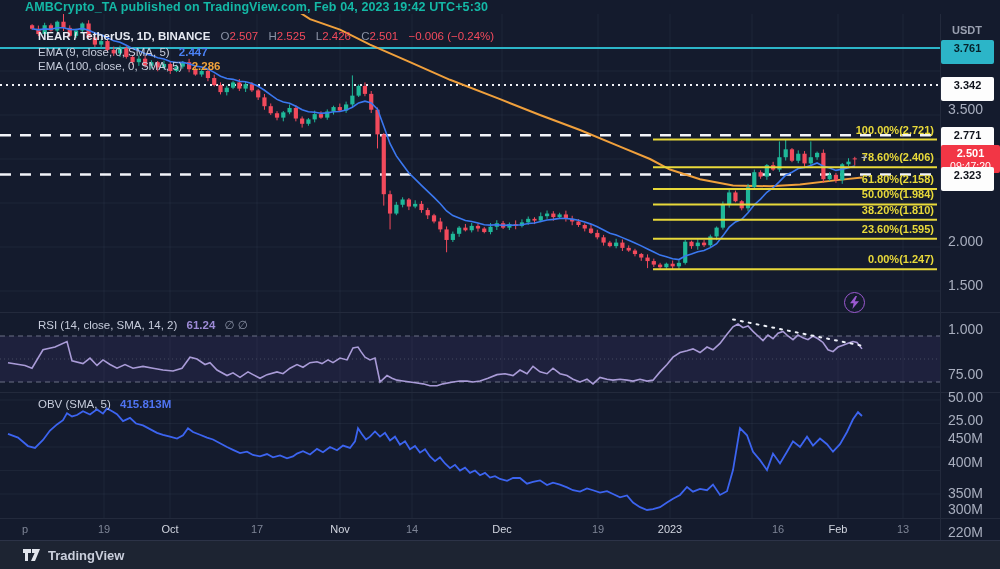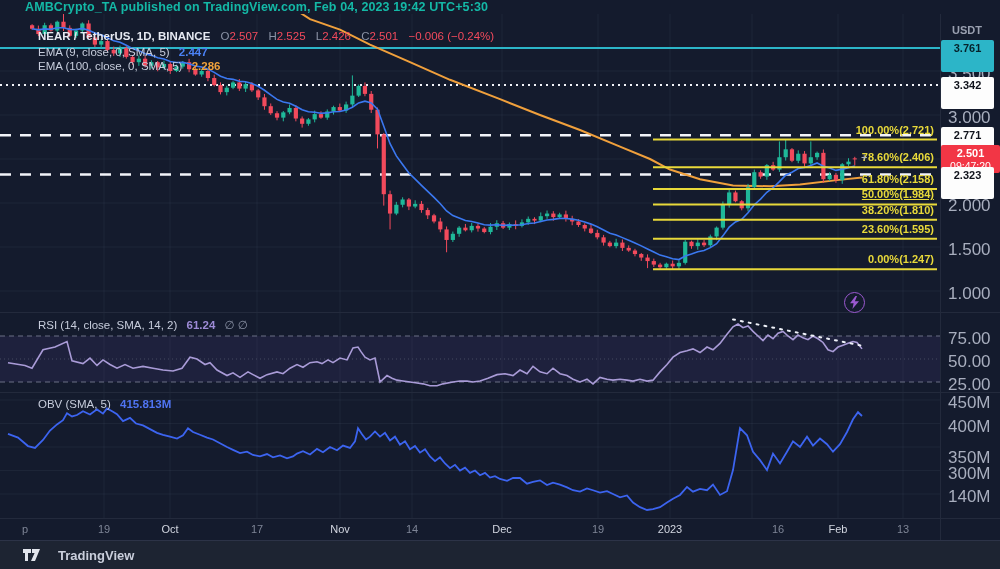--- a/index.html
+++ b/index.html
@@ -10,35 +10,35 @@
   #chart-svg{position:absolute;left:0;top:0;}
   .legend{position:absolute;font-size:11.5px;white-space:nowrap;color:#c7cddc;z-index:5;}
   .legend .sym{color:#e6e9f2;font-weight:bold;}
   .legend .lt{color:#8b93a6;margin-left:7px;}
   .legend .red{color:#f24a5c;}
   .legend .blue{color:#4b82f5;font-weight:bold;}
   .legend .orange{color:#f0a23c;font-weight:bold;}
   .legend .purple{color:#9d8bd6;font-weight:bold;}
   .legend .obvblue{color:#4f74f2;font-weight:bold;}
   .legend .gray{color:#8b93a6;}
-  .axis-label{position:absolute;left:948px;font-size:17px;color:#a8aebe;z-index:4;}
-  .badge{position:absolute;left:941px;width:53px;height:32px;line-height:16px;text-align:center;
+  .axis-label{position:absolute;left:948px;font-size:14px;color:#a8aebe;z-index:4;margin-top:37px;}
+  .badge{position:absolute;left:941px;width:53px;height:24px;line-height:16px;text-align:center;
     font-size:11px;font-weight:bold;border-radius:2px;z-index:6;}
   .badge.white{background:#fdfdfd;color:#10131c;}
   .badge.teal{background:#2cb5c8;color:#06222b;}
   .badge.red{background:#f23645;color:#fff;width:59px;height:28px;line-height:13px;padding-top:2px;font-size:11px;}
   .fib-label{position:absolute;right:66px;font-size:11px;font-weight:bold;color:#e8d93a;z-index:5;}
   .time-label{position:absolute;top:523px;transform:translateX(-50%);font-size:11px;color:#7e8596;z-index:4;}
   .time-label.major{color:#d2d6e0;}
   #usdt{position:absolute;left:952px;top:24px;font-size:11px;color:#9aa0b0;font-weight:bold;z-index:4;}
   #lightning{position:absolute;left:844px;top:292px;width:21px;height:21px;border:1.5px solid #9b59d0;
     border-radius:50%;z-index:7;display:flex;align-items:center;justify-content:center;cursor:pointer;}
   #plus-marker{position:absolute;left:861px;top:151px;color:#aeb4c4;font-size:11px;z-index:6;}
   #bottom-bar{position:absolute;left:0;top:540px;width:1000px;height:29px;background:#1d2432;
-    border-top:1px solid #2c3347;display:flex;align-items:center;z-index:8;gap:10px;}
+    border-top:1px solid #2c3347;display:flex;align-items:center;z-index:8;}
   #bottom-bar .brand{color:#c9cedb;font-size:13px;font-weight:bold;margin-left:7px;}
   #tv-logo{margin-left:22px;display:flex;align-items:center;}
 </style>
 </head>
 <body>
 
 <div id="screen">
   <div id="pub-header">AMBCrypto_TA published on TradingView.com, Feb 04, 2023 19:42 UTC+5:30</div>
 
   <svg id="chart-svg" width="1000" height="569">
@@ -408,33 +408,33 @@
       <div class="axis-label" style="top: 196px;">2.000</div>
       <div class="axis-label" style="top: 240px;">1.500</div>
       <div class="axis-label" style="top: 284px;">1.000</div>
       <div class="axis-label" style="top: 329px;">75.00</div>
       <div class="axis-label" style="top: 352px;">50.00</div>
       <div class="axis-label" style="top: 375px;">25.00</div>
       <div class="axis-label" style="top: 393px;">450M</div>
       <div class="axis-label" style="top: 416.5px;">400M</div>
       <div class="axis-label" style="top: 448px;">350M</div>
       <div class="axis-label" style="top: 463.5px;">300M</div>
-      <div class="axis-label" style="top: 487px;">140M</div>
+      <div class="axis-label" style="top: 487px;">220M</div>
       <div class="badge teal" style="top: 40.032px;">3.761</div>
       <div class="badge white" style="top: 76.904px;">3.342</div>
       <div class="badge white" style="top: 127.152px;">2.771</div>
       <div class="badge red" style="top: 144.912px;">
         <div>2.501</div>
         <div style="font-weight: normal; font-size: 10.5px;">09:47:20</div>
       </div>
       <div class="badge white" style="top: 166.576px;">2.323</div>
       <div class="fib-label" style="top: 123.552px;">100.00%(2.721)</div>
       <div class="fib-label" style="top: 151.272px;">78.60%(2.406)</div>
       <div class="fib-label" style="top: 173.096px;">61.80%(2.158)</div>
-      <div class="fib-label" style="top: 188.408px; text-decoration: underline;">50.00%(1.984)</div>
+      <div class="fib-label" style="top: 188.408px;">50.00%(1.984)</div>
       <div class="fib-label" style="top: 203.72px;">38.20%(1.810)</div>
       <div class="fib-label" style="top: 222.64px;">23.60%(1.595)</div>
       <div class="fib-label" style="top: 253.264px;">0.00%(1.247)</div>
       <div class="time-label" style="left: 25px;">p</div>
       <div class="time-label" style="left: 104px;">19</div>
       <div class="time-label major" style="left: 170px;">Oct</div>
       <div class="time-label" style="left: 257px;">17</div>
       <div class="time-label major" style="left: 340px;">Nov</div>
       <div class="time-label" style="left: 412px;">14</div>
       <div class="time-label major" style="left: 502px;">Dec</div>

